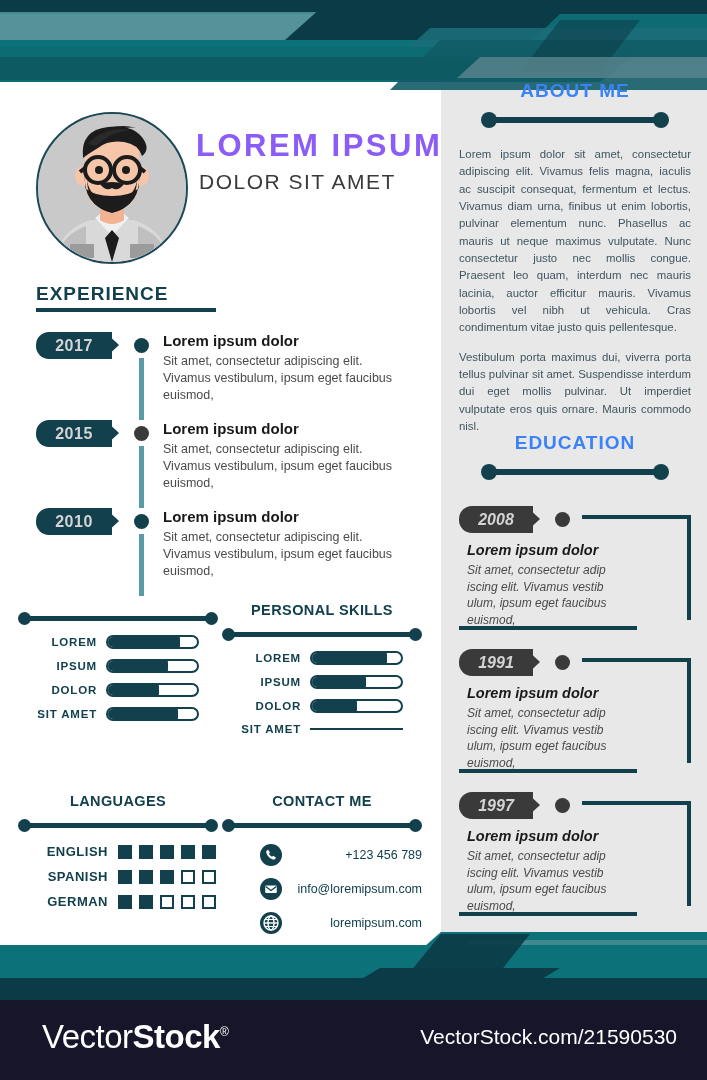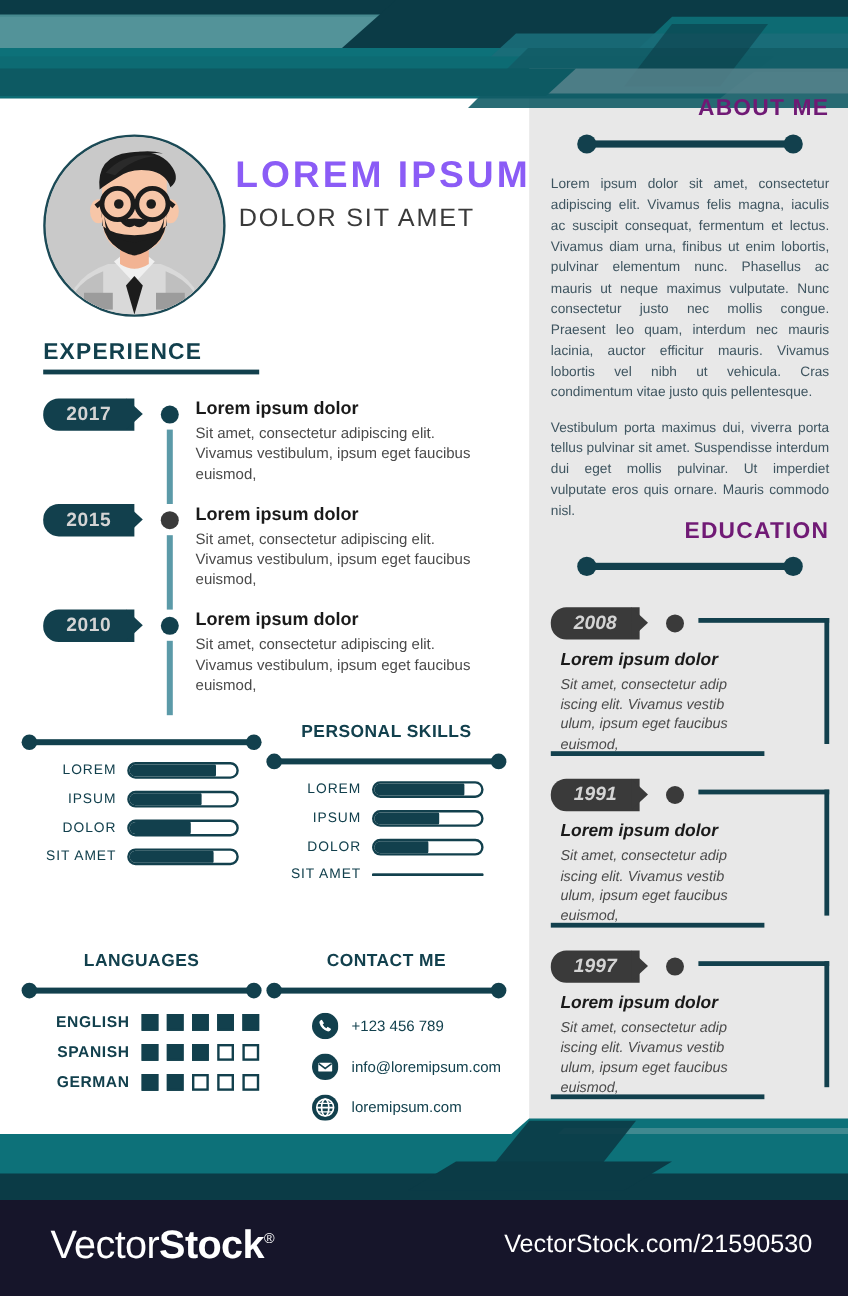--- a/index.html
+++ b/index.html
@@ -97,48 +97,48 @@
 
   
   .col-left { position:absolute; left:18px; }
   .sec-title { font-size:14.5px; font-weight:700; color:#12404d; letter-spacing:0.4px; text-align:center; }
   .sec-rule { position:relative; height:14px; margin-top:9px; }
   .sec-rule .bar { position:absolute; left:11px; right:11px; top:5px; height:5px; background:#12404d; }
   .sec-rule .d1, .sec-rule .d2 { position:absolute; top:1px; width:13px; height:13px; border-radius:50%; background:#12404d; }
   .sec-rule .d1 { left:0; } .sec-rule .d2 { right:0; }
 
   .skill-row { display:flex; align-items:center; margin-top:10px; }
-  .skill-label { font-size:11.5px; font-weight:400; color:#12404d; letter-spacing:0.8px;
+  .skill-label { font-size:11.5px; font-weight:700; color:#12404d; letter-spacing:0.8px;
      width:88px; text-align:right; padding-right:9px; }
   .skill-track {
     position:relative; width:93px; height:14px; border-radius:7px;
     border:2.5px solid #12404d; background:#ffffff; overflow:hidden;
   }
   .skill-fill { position:absolute; left:-1px; top:-1px; bottom:-1px; background:#12404d; border-radius:7px 3px 3px 7px; }
   .skill-track.thin { height:6px; border-width:0; background:transparent; }
   .skill-track.thin .skill-fill { top:2px; bottom:2px; left:0; height:auto; border-radius:3px;
      background:linear-gradient(to right,#12404d 0,#12404d 100%); }
   .skill-track.thin::after { content:""; position:absolute; left:0; top:2px; width:100%; height:2px; background:#12404d; }
 
   
   .lang-row { display:flex; align-items:center; margin-top:10px; }
   .lang-label { font-size:13px; font-weight:700; color:#12404d; letter-spacing:0.5px;
      width:100px; text-align:right; padding-right:10px; }
   .lang-boxes { display:flex; gap:7px; }
   .lbox { width:14px; height:14px; border:2.5px solid #12404d; }
   .lbox.on { background:#12404d; }
 
   
-  .contact-row { display:flex; align-items:center; margin-top:12px; }
+  .contact-row { display:flex; align-items:center; margin-top:12px;justify-content:space-between; }
   .c-icon { width:22px; height:22px; flex:0 0 22px; }
   .c-text { font-size:12.5px; color:#12404d; margin-left:11px; font-weight:400; }
 
   
   .r-title {
-    text-align:right; font-size:19px; font-weight:700; color:#701a75; letter-spacing:1px;
+    text-align:center; font-size:19px; font-weight:700; color:#3b82f6; letter-spacing:1px;
   }
   .r-rule { position:relative; height:16px; margin:10px 22px 0 22px; }
   .r-rule .bar { position:absolute; left:14px; right:14px; top:5px; height:6px; background:#12404d; }
   .r-rule .d1, .r-rule .d2 { position:absolute; top:0; width:16px; height:16px; border-radius:50%; background:#12404d; }
   .r-rule .d1 { left:0; } .r-rule .d2 { right:0; }
 
   .about-p { font-size:11.4px; line-height:1.52; color:#3f5560; text-align:justify; }
   .about-p + .about-p { margin-top:12px; }
 
   

